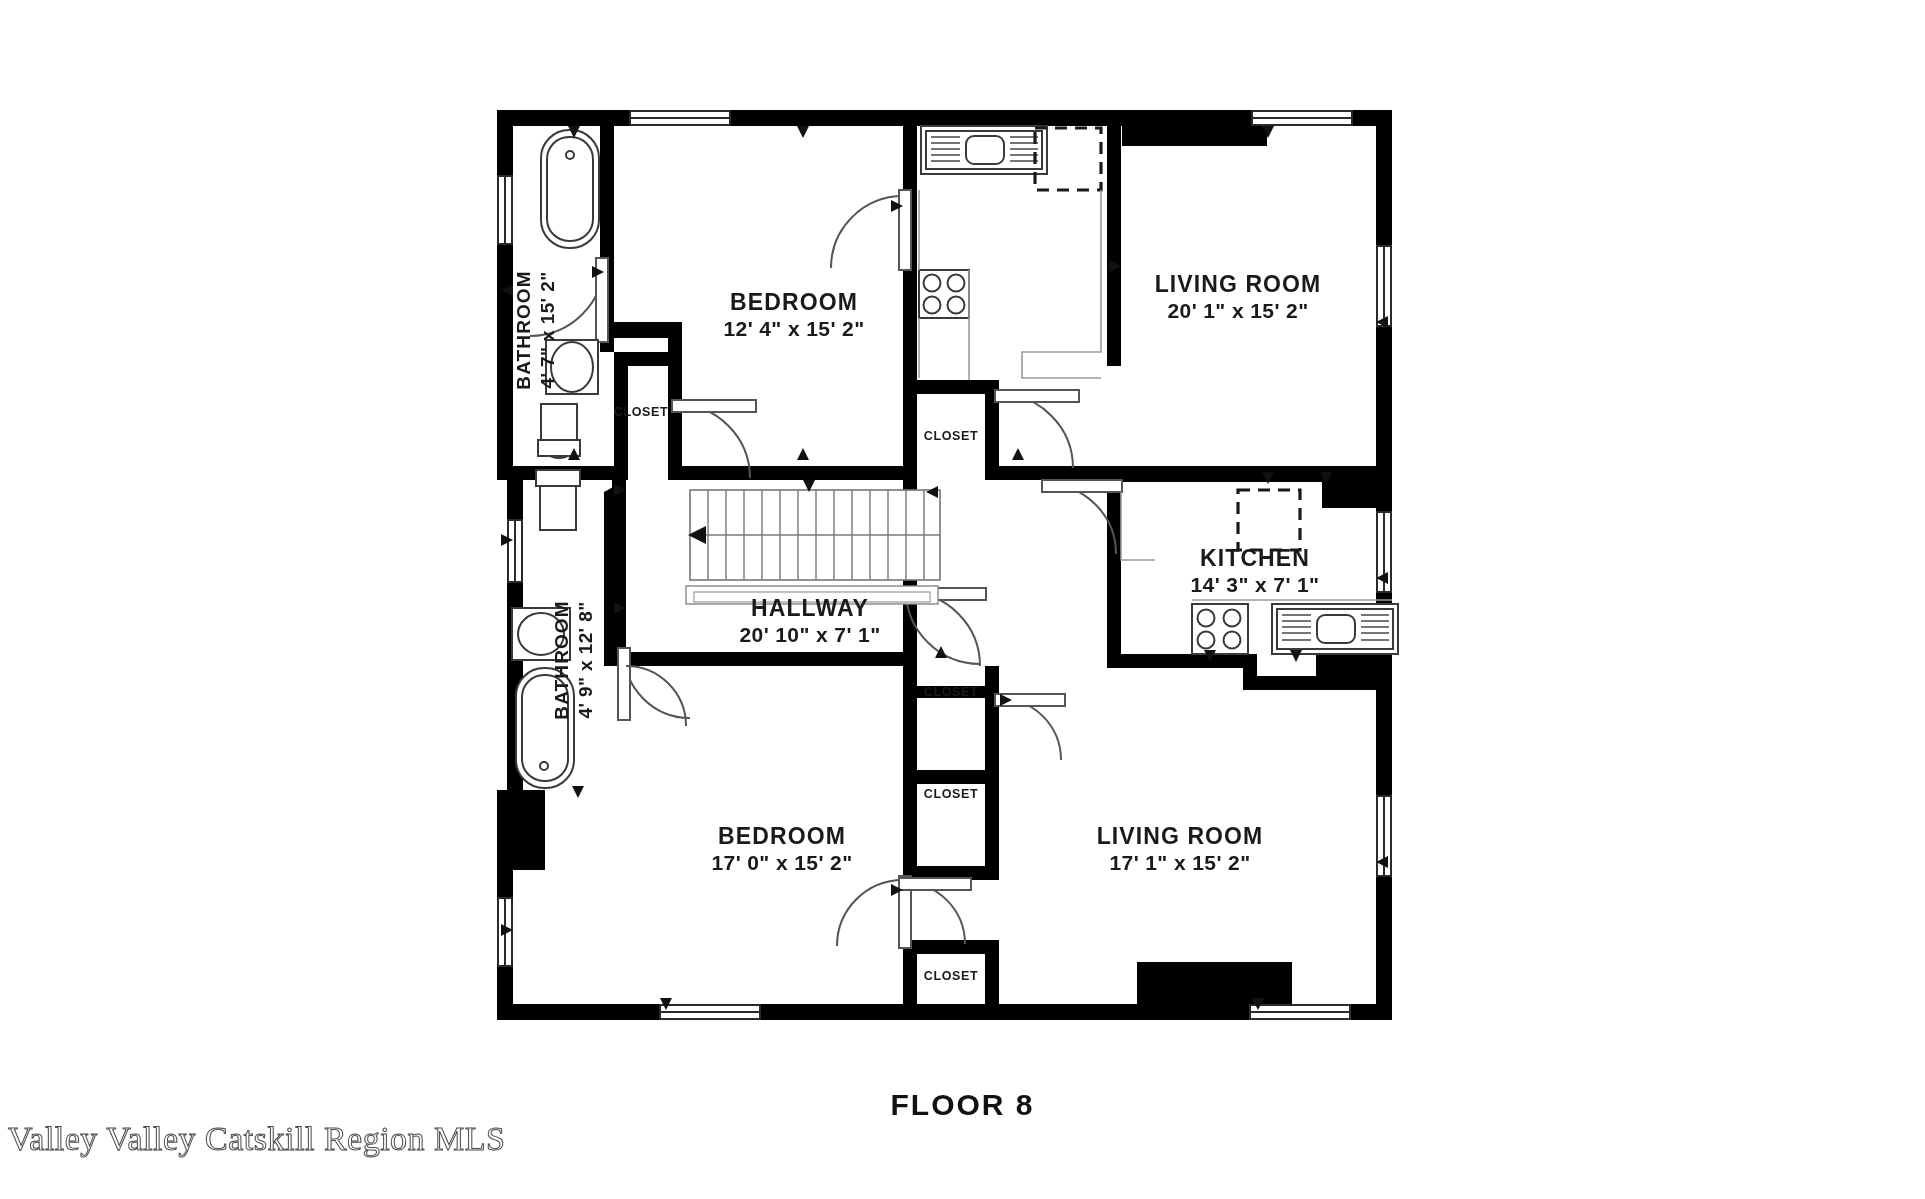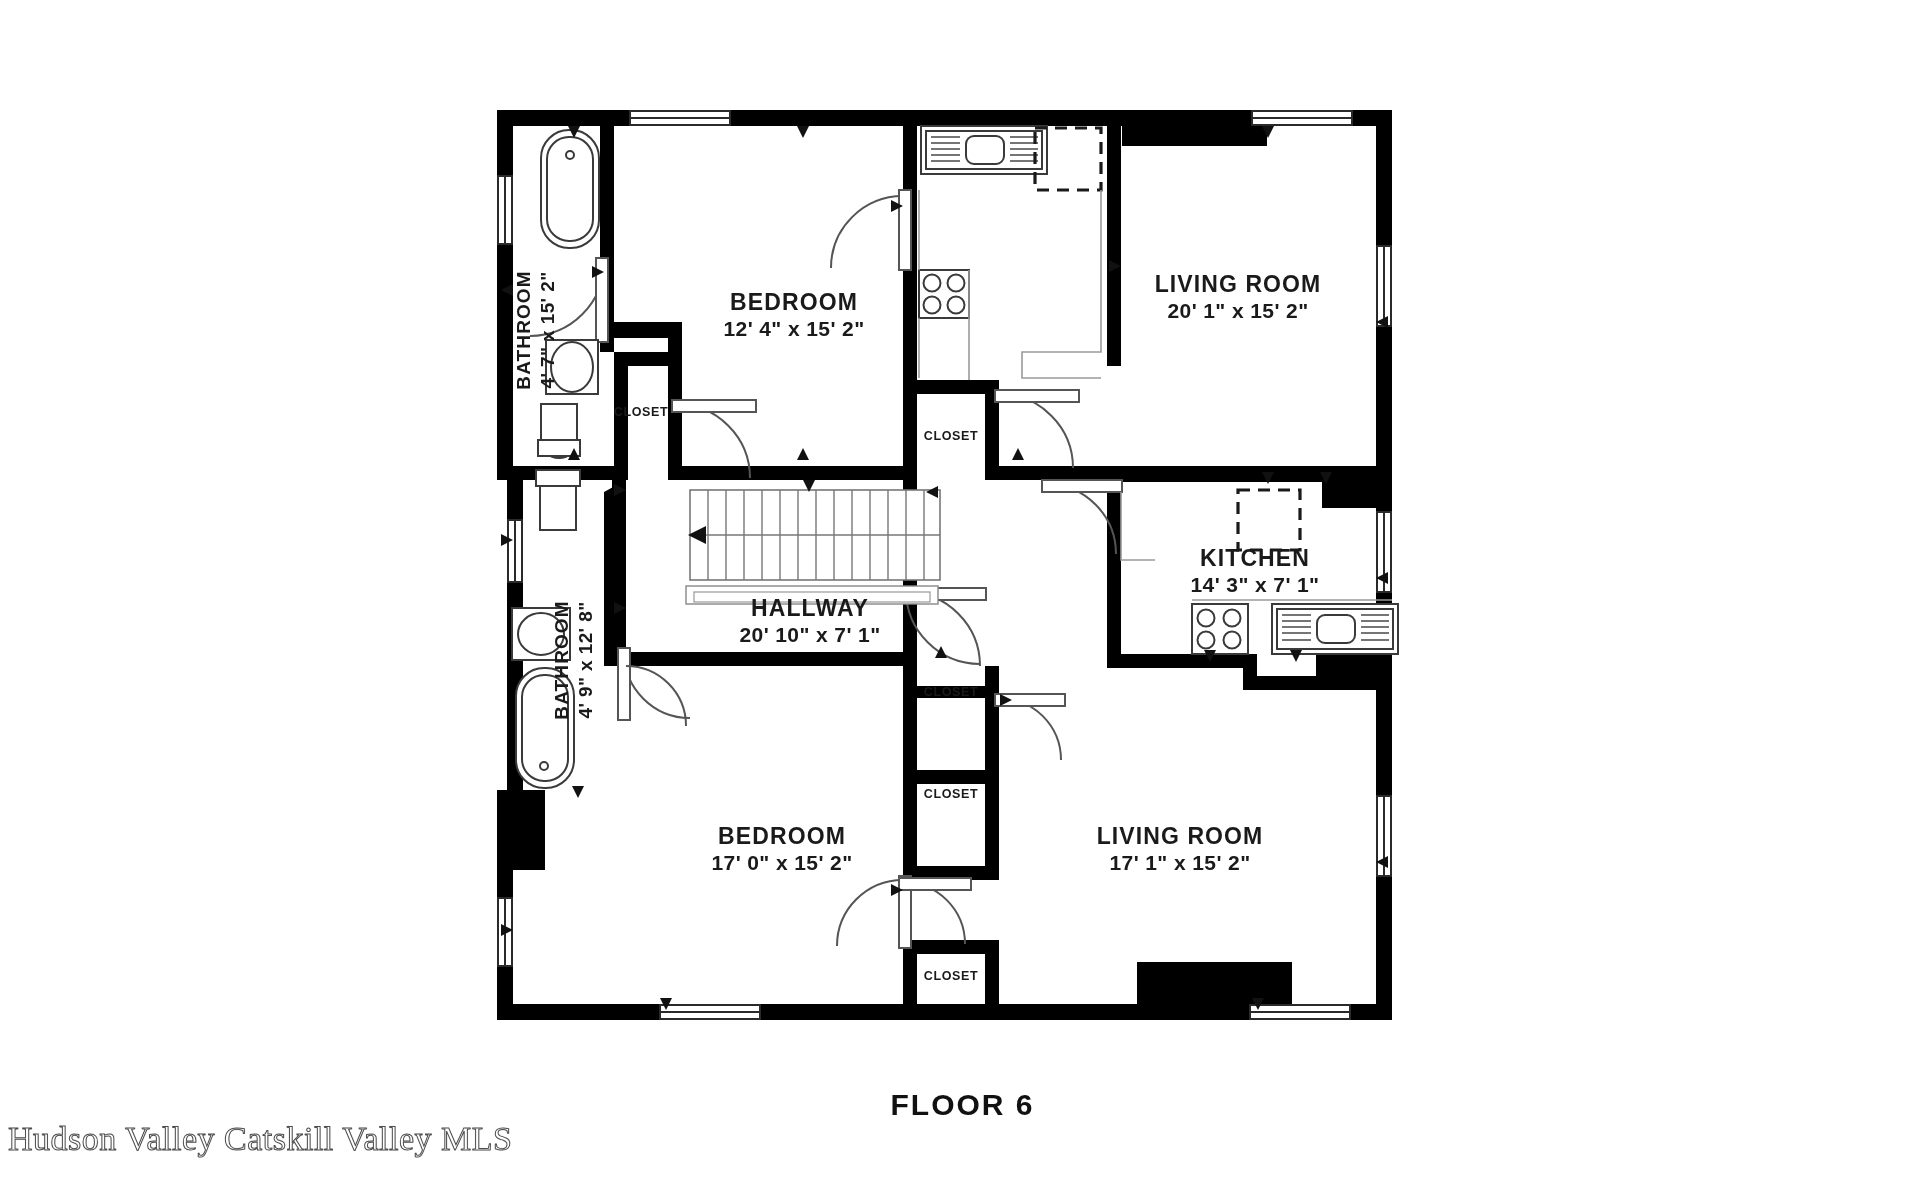--- a/index.html
+++ b/index.html
@@ -453,14 +453,14 @@
     <text class="closet-label" x="641" y="416">CLOSET</text>
     <text class="closet-label" x="951" y="440">CLOSET</text>
     <text class="closet-label" x="951" y="696">CLOSET</text>
     <text class="closet-label" x="951" y="798">CLOSET</text>
     <text class="closet-label" x="951" y="980">CLOSET</text>
   </g>
 
 </svg>
 </div>
 
-<div class="floor-title">FLOOR 6</div>
-<div class="watermark">Hudson Valley Catskill Valley MLS</div>
+<div class="floor-title">FLOOR 8</div>
+<div class="watermark">Valley Valley Catskill Region MLS</div>
 
 </body></html>

